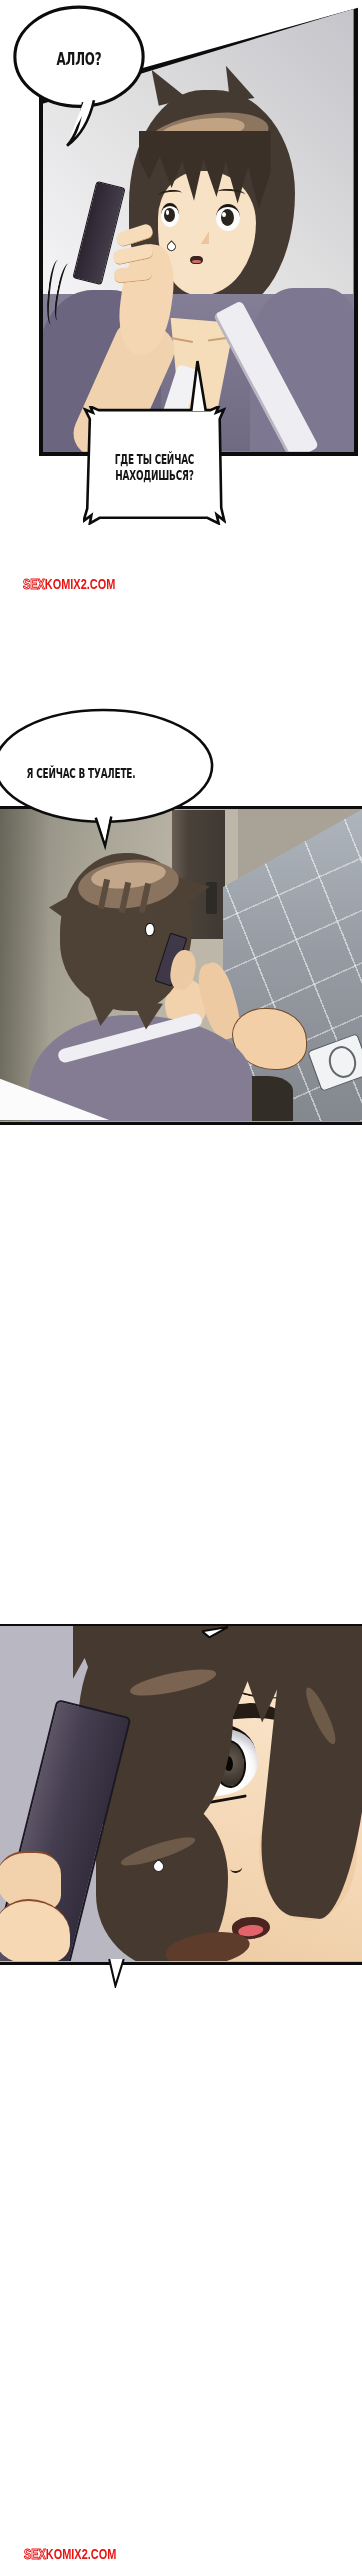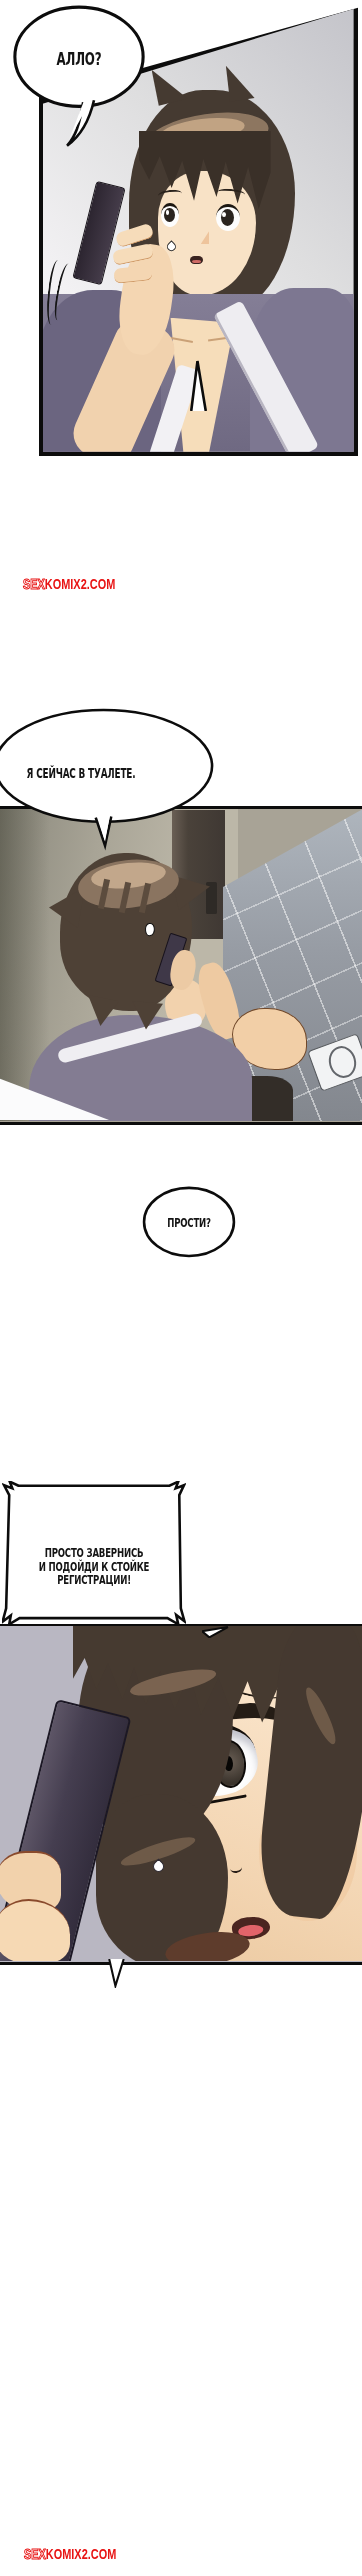--- a/index.html
+++ b/index.html
@@ -88,20 +88,27 @@
 
   <div class="abs" style="left:12px;top:4.1px;width:134px;height:151px;">
     <svg width="134" height="151" viewBox="0 0 258 292">
       <ellipse cx="129" cy="102" rx="124" ry="96" fill="#ffffff" stroke="#0c0c0c" stroke-width="6"></ellipse>
       <path d="M137,190 C130,235 122,256 106,274 C128,258 148,230 158,186" fill="#ffffff" stroke="#0c0c0c" stroke-width="5"></path>
       <path d="M139,186 L110,262 L152,186 Z" fill="#ffffff" stroke="none"></path>
     </svg>
     <div class="btxt" style="left:0;top:44px;width:134px;font-size:18px;">АЛЛО?</div>
   </div>
 
+  <div class="abs" style="left:83px;top:406px;width:143px;height:119px;">
+    <svg width="143" height="119" viewBox="0 0 276 230">
+      <polygon points="30,8 14,1 19,13 4,7 13,25 8,198 1,222 16,211 13,227 32,216 240,216 262,227 258,210 273,222 267,197 264,25 272,7 257,13 262,1 246,8" fill="#ffffff" stroke="#0c0c0c" stroke-width="5" stroke-linejoin="miter"></polygon>
+    </svg>
+    <div class="btxt" style="left:0;top:46px;width:143px;font-size:13.5px;line-height:15.5px;">ГДЕ ТЫ СЕЙЧАС
+НАХОДИШЬСЯ?</div>
+  </div>
 
   <div class="abs" style="left:186px;top:359px;width:25px;height:52px;">
     <svg width="25" height="52" viewBox="0 0 48 100">
       <path d="M10,100 L22,4 L38,100" fill="#ffffff" stroke="#0c0c0c" stroke-width="5"></path>
     </svg>
   </div>
 
   <div class="wm" style="left:23px;top:576px;">
     <span class="outl">SEX</span><span class="solid">KOMIX2.COM</span>
   </div>
@@ -154,35 +161,21 @@
   <div class="abs" style="left:-7.8px;top:708px;width:224px;height:151px;">
     <svg width="224" height="151" viewBox="0 0 432 292">
       <ellipse cx="215" cy="112" rx="210" ry="108" fill="#ffffff" stroke="#0c0c0c" stroke-width="5"></ellipse>
       <path d="M200,212 L218,266 L230,210" fill="#ffffff" stroke="#0c0c0c" stroke-width="5"></path>
       <path d="M202,205 L218,258 L228,205 Z" fill="#ffffff" stroke="none"></path>
     </svg>
     <div class="btxt" style="left:0;top:58px;width:178px;font-size:13.5px;">Я СЕЙЧАС В ТУАЛЕТЕ.</div>
   </div>
 
 
-  <div class="abs" style="left:142px;top:1186px;width:94px;height:73px;">
-    <svg width="94" height="73" viewBox="0 0 182 140">
-      <ellipse cx="91" cy="69" rx="87" ry="66" fill="#ffffff" stroke="#0c0c0c" stroke-width="5"></ellipse>
-    </svg>
-    <div class="btxt" style="left:0;top:29px;width:94px;font-size:13px;">ПРОСТИ?</div>
-  </div>
-
-  <div class="abs" style="left:1.6px;top:1481px;width:184px;height:146px;">
-    <svg width="184" height="146" viewBox="0 0 356 282">
-      <polygon points="32,9 15,1 20,14 4,8 14,27 8,246 1,272 17,260 14,277 34,265 320,265 341,277 337,259 353,271 346,246 343,27 352,8 336,14 341,1 324,9" fill="#ffffff" stroke="#0c0c0c" stroke-width="5" stroke-linejoin="miter"></polygon>
-    </svg>
-    <div class="btxt" style="left:0;top:65px;width:184px;font-size:13px;line-height:13.5px;">ПРОСТО ЗАВЕРНИСЬ
-И ПОДОЙДИ К СТОЙКЕ
-РЕГИСТРАЦИИ!</div>
-  </div>
+
 
   <div class="abs" style="left:202px;top:1626px;width:28px;height:12.4px;z-index:5;">
     <svg width="28" height="12.4" viewBox="0 0 54 24">
         <polygon points="0,10 50,2 14,22" fill="#ffffff" stroke="#0c0c0c" stroke-width="4"></polygon>
       </svg>
   </div>
 
   <div class="p3wrap">
     <div class="abs" style="left:0;top:0;width:363px;height:335px;overflow:hidden;">
 

